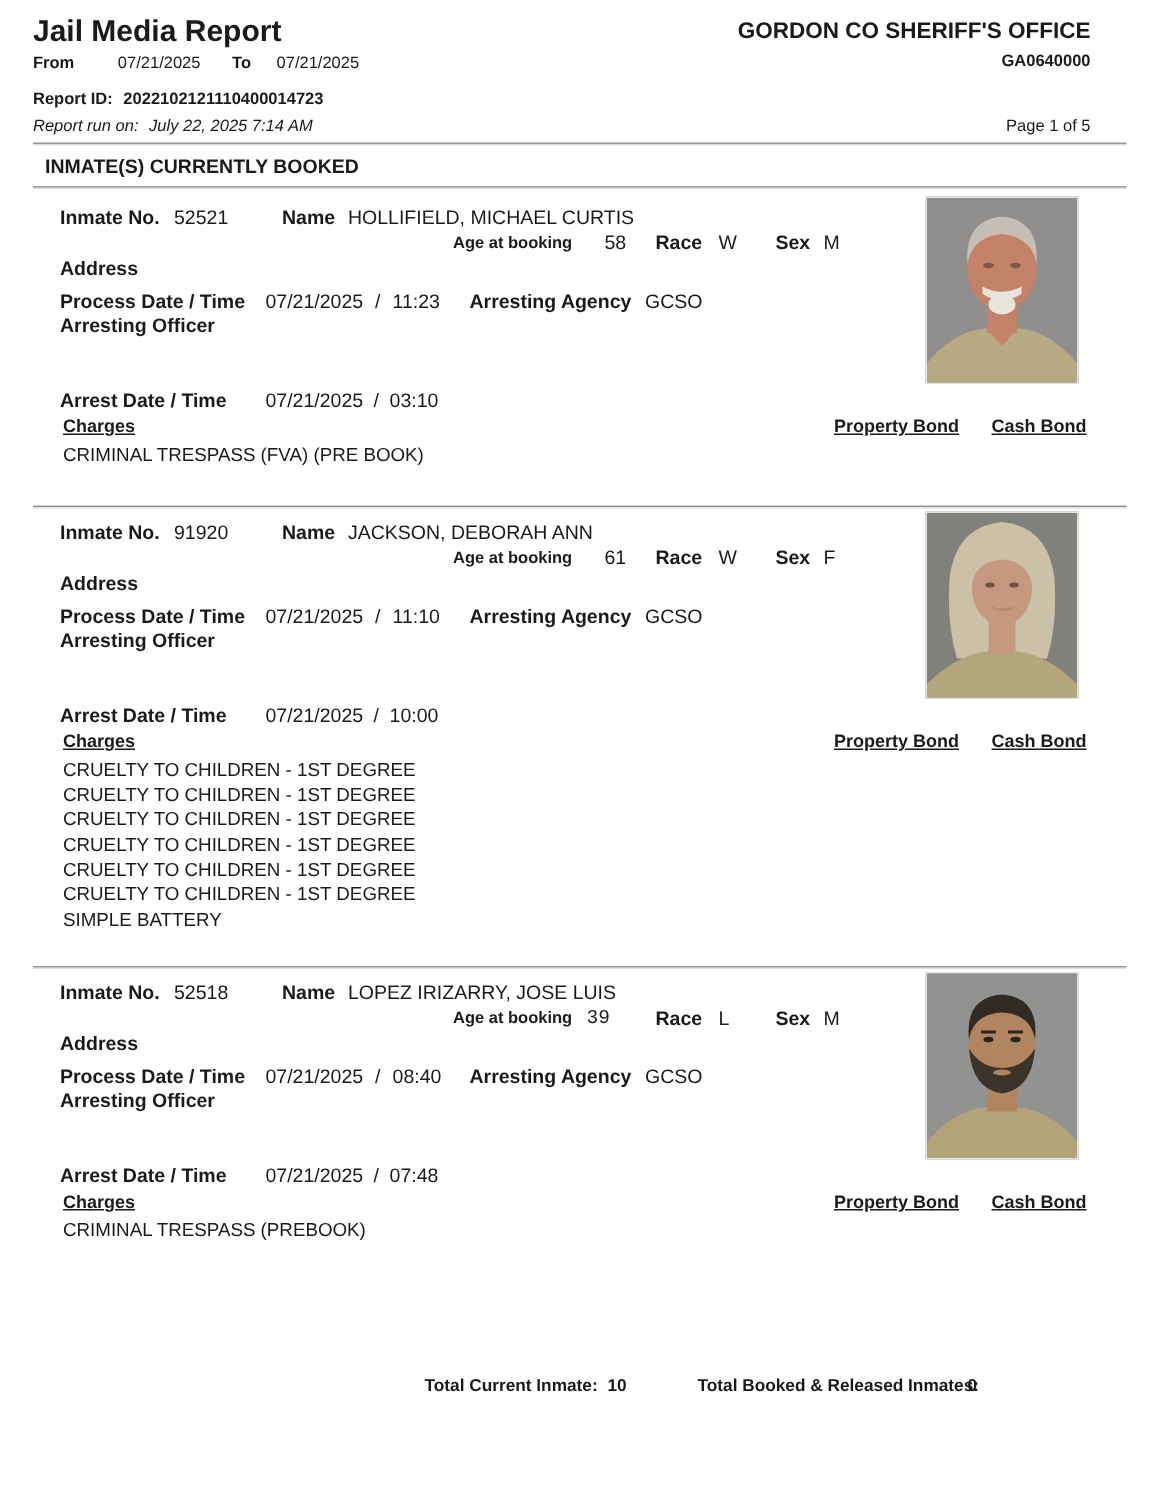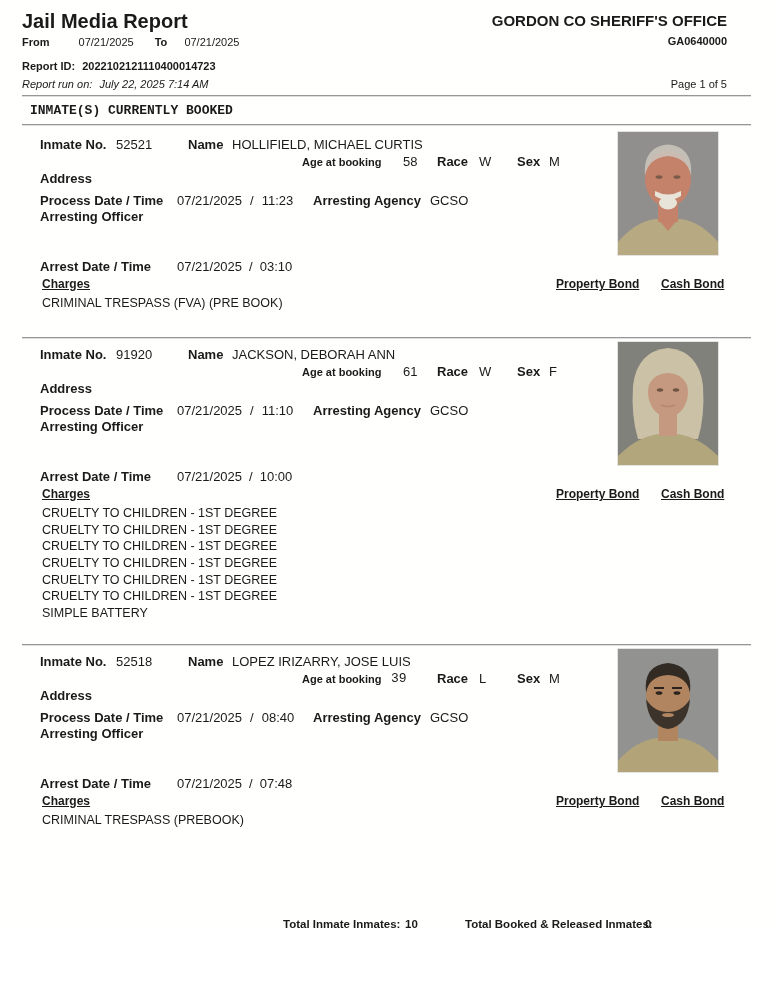--- a/index.html
+++ b/index.html
@@ -68,21 +68,21 @@
   </div>
 
   <div class="abs t11 italic" style="left:22px; top:78px;">
     <span>Report run on:</span>
     <span style="display:inline-block; width:4px;"></span><span>July 22, 2025 7:14 AM</span>
   </div>
   <div class="abs t11 right" style="right:46px; top:78px;">Page 1 of 5</div>
 
   <div class="divider" style="top:95px;"></div>
 
-  <div class="abs t13 bold" style="left:30px; top:103px;font-family:Liberation Mono, monospace;">INMATE(S) CURRENTLY BOOKED</div>
+  <div class="abs t13 bold" style="left:30px; top:103px;">INMATE(S) CURRENTLY BOOKED</div>
 
   <div class="divider" style="top:124px;"></div>
 
   <div class="inmate-block t13" style="top:137px;">
     <span class="abs lbl" style="left:40px; top:0;">Inmate No.</span>
     <span class="abs" style="left:116px; top:0;">52521</span>
     <span class="abs lbl" style="left:188px; top:0;">Name</span>
     <span class="abs" style="left:232px; top:0;">HOLLIFIELD, MICHAEL CURTIS</span>
 
     <span class="abs lbl t11" style="left:302px; top:19px;">Age at booking</span>
@@ -236,19 +236,19 @@
         <ellipse cx="50" cy="66" rx="6" ry="2" fill="var(--skin)"></ellipse>
         <ellipse cx="41" cy="44" rx="3.4" ry="1.8" fill="#2b241e"></ellipse>
         <ellipse cx="59" cy="44" rx="3.4" ry="1.8" fill="#2b241e"></ellipse>
         <path d="M36,39 L46,39" stroke="#2b241e" stroke-width="2" fill="none"></path>
         <path d="M54,39 L64,39" stroke="#2b241e" stroke-width="2" fill="none"></path>
       </svg>
     </div>
   </div>
 
   <div class="footer-row">
-    <span class="abs" style="left:283px; top:0;">Total Inmate Inmates:</span>
+    <span class="abs" style="left:283px; top:0;">Total Current Inmate:</span>
     <span class="abs" style="left:405px; top:0;">10</span>
     <span class="abs" style="left:465px; top:0;">Total Booked &amp; Released Inmates:</span>
     <span class="abs" style="left:645px; top:0;">0</span>
   </div>
 
 </div>
 
 </body></html>

